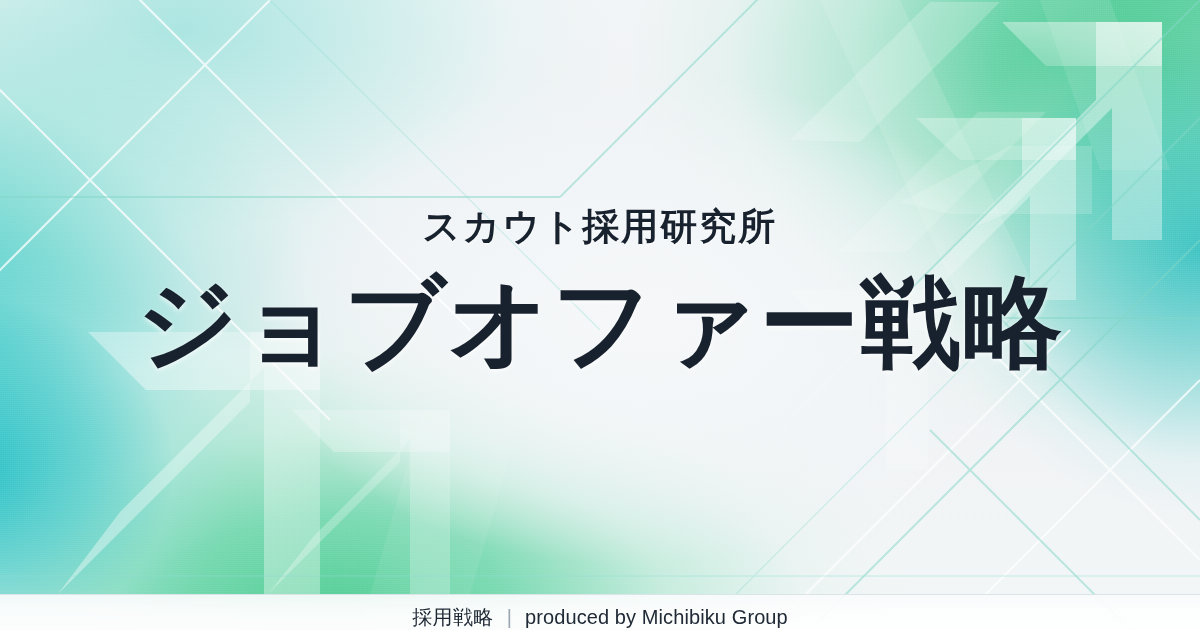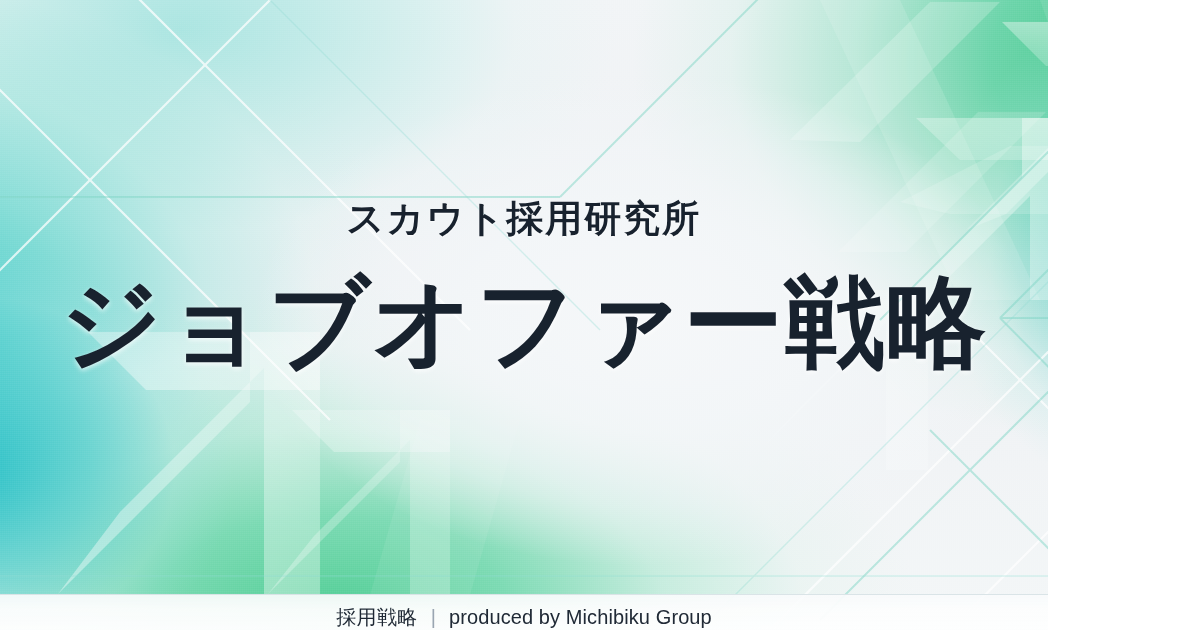--- a/index.html
+++ b/index.html
@@ -3,21 +3,21 @@
 <meta charset="utf-8">
 <style>
   html, body {
     margin: 0;
     padding: 0;
     background: #ffffff;
   }
 
   #canvas {
     position: relative;
-    width: 1048px;
+    width: 1200px;
     height: 630px;
     overflow: hidden;
     font-family: "Liberation Sans", "DejaVu Sans", sans-serif;
     background: #eef1f4;
   }
 
   
   .bg-layer {
     position: absolute;
     inset: 0;
@@ -129,21 +129,21 @@
     text-shadow: 0 1px 2px rgba(255,255,255,0.85);
     white-space: nowrap;
   }
 
   .headline {
     font-size: 100px;
     font-weight: 800;
     letter-spacing: 0.015em;
     color: #18222e;
     line-height: 1.06;
-    margin: 16px;
+    margin: 8px;
     text-shadow: 0 2px 5px rgba(255,255,255,0.75);
     white-space: nowrap;
   }
 
   
   .footer {
     position: absolute;
     left: 0;
     right: 0;
     top: 594px;

